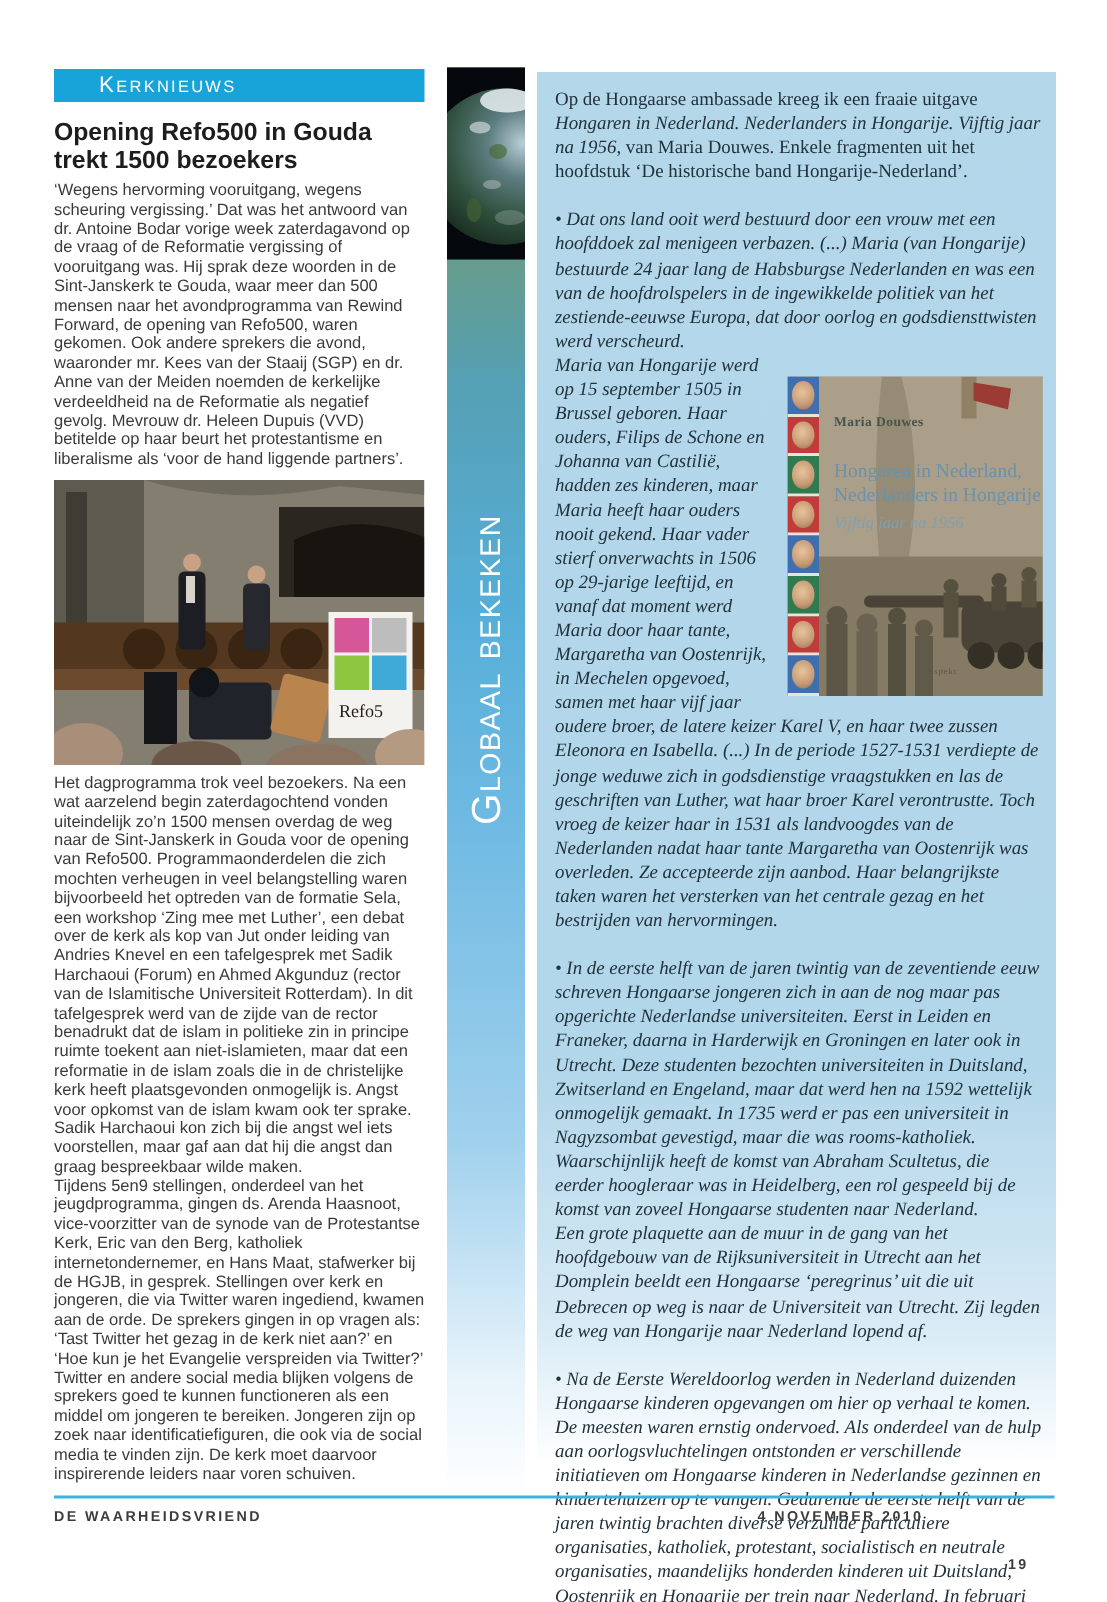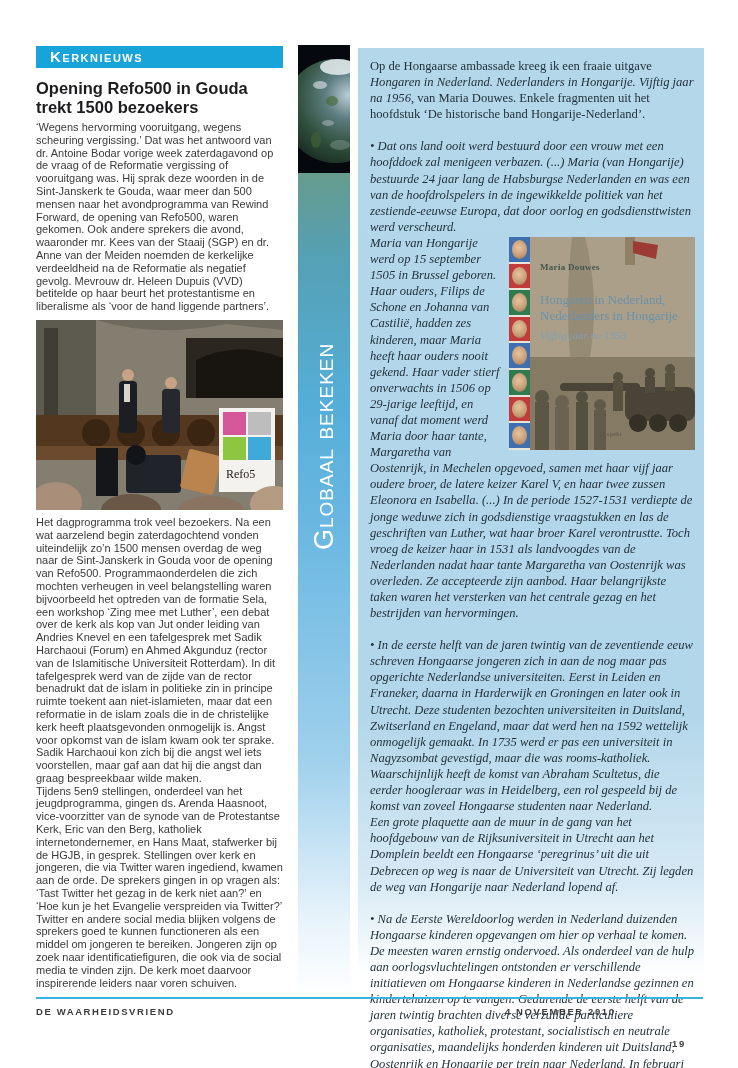--- a/index.html
+++ b/index.html
@@ -4,22 +4,22 @@
 <style>
   html,body{margin:0;padding:0;}
   body{
     width:738px;height:1068px;position:relative;background:#ffffff;
     font-family:"Liberation Sans",sans-serif;overflow:hidden;
   }
   
   .left-col{position:absolute;left:36px;top:46px;width:247px;}
   .section-banner{
     height:22px;background:#18a4d9;color:#ffffff;
-    font-variant:small-caps;font-weight:bold;font-size:15px;line-height:21px;
-    letter-spacing:1.5px;padding-left:14px;box-sizing:border-box;
+    font-variant:small-caps;font-weight:normal;font-size:15px;line-height:21px;
+    letter-spacing:1.5px;padding-left:30px;box-sizing:border-box;
   }
   .article-title{
     margin:11px 0 4px 0;font-size:16.5px;line-height:19px;font-weight:bold;color:#1d1d1f;
   }
   .body-text{
     font-size:11px;line-height:12.8px;color:#3a3a3a;margin:0;
   }
   .photo-frame{width:247px;height:190px;margin:7px 0 6px 0;overflow:hidden;position:relative;}
   
   .vband{
@@ -39,21 +39,21 @@
     background:linear-gradient(180deg,#b4d7ea 0%,#b2d6ea 70%,#d7eaf5 88%,#ffffff 98%);
     box-sizing:border-box;padding:10px 9px 0 12px;
     font-family:Liberation Serif, serif;font-size:12.6px;line-height:16.1px;color:#22323c;
   }
   .right-panel p{margin:0;}
   .intro{margin-bottom:16px !important;}
   .frag-new{margin-top:16px !important;}
   .frag-cont{margin-top:0 !important;}
   .italic{font-style:italic;}
   .book-cover{
-    float:right;width:186px;height:213px;margin:2px 0 6px 9px;
+    float:right;width:170px;height:213px;margin:16px 0 6px 9px;
     display:flex;background:#a99d88;overflow:hidden;
   }
   .cover-strip{width:21px;height:100%;display:flex;flex-direction:column;}
   .strip-cell{flex:1;position:relative;border-bottom:2px solid #e8e4da;}
   .strip-cell .face{
     position:absolute;left:3px;top:3px;right:3px;bottom:3px;border-radius:50%;
     background:radial-gradient(circle at 45% 40%,#e8c49e 0%,#c59a74 60%,#8f6a4c 100%);
   }
   .cover-main{flex:1;position:relative;background:linear-gradient(180deg,#b5aa93 0%,#a89d87 40%,#938973 70%,#7e755f 100%);}
   .cover-author{position:absolute;left:10px;top:22px;font-size:9px;color:#45544e;font-weight:bold;letter-spacing:.3px;}

